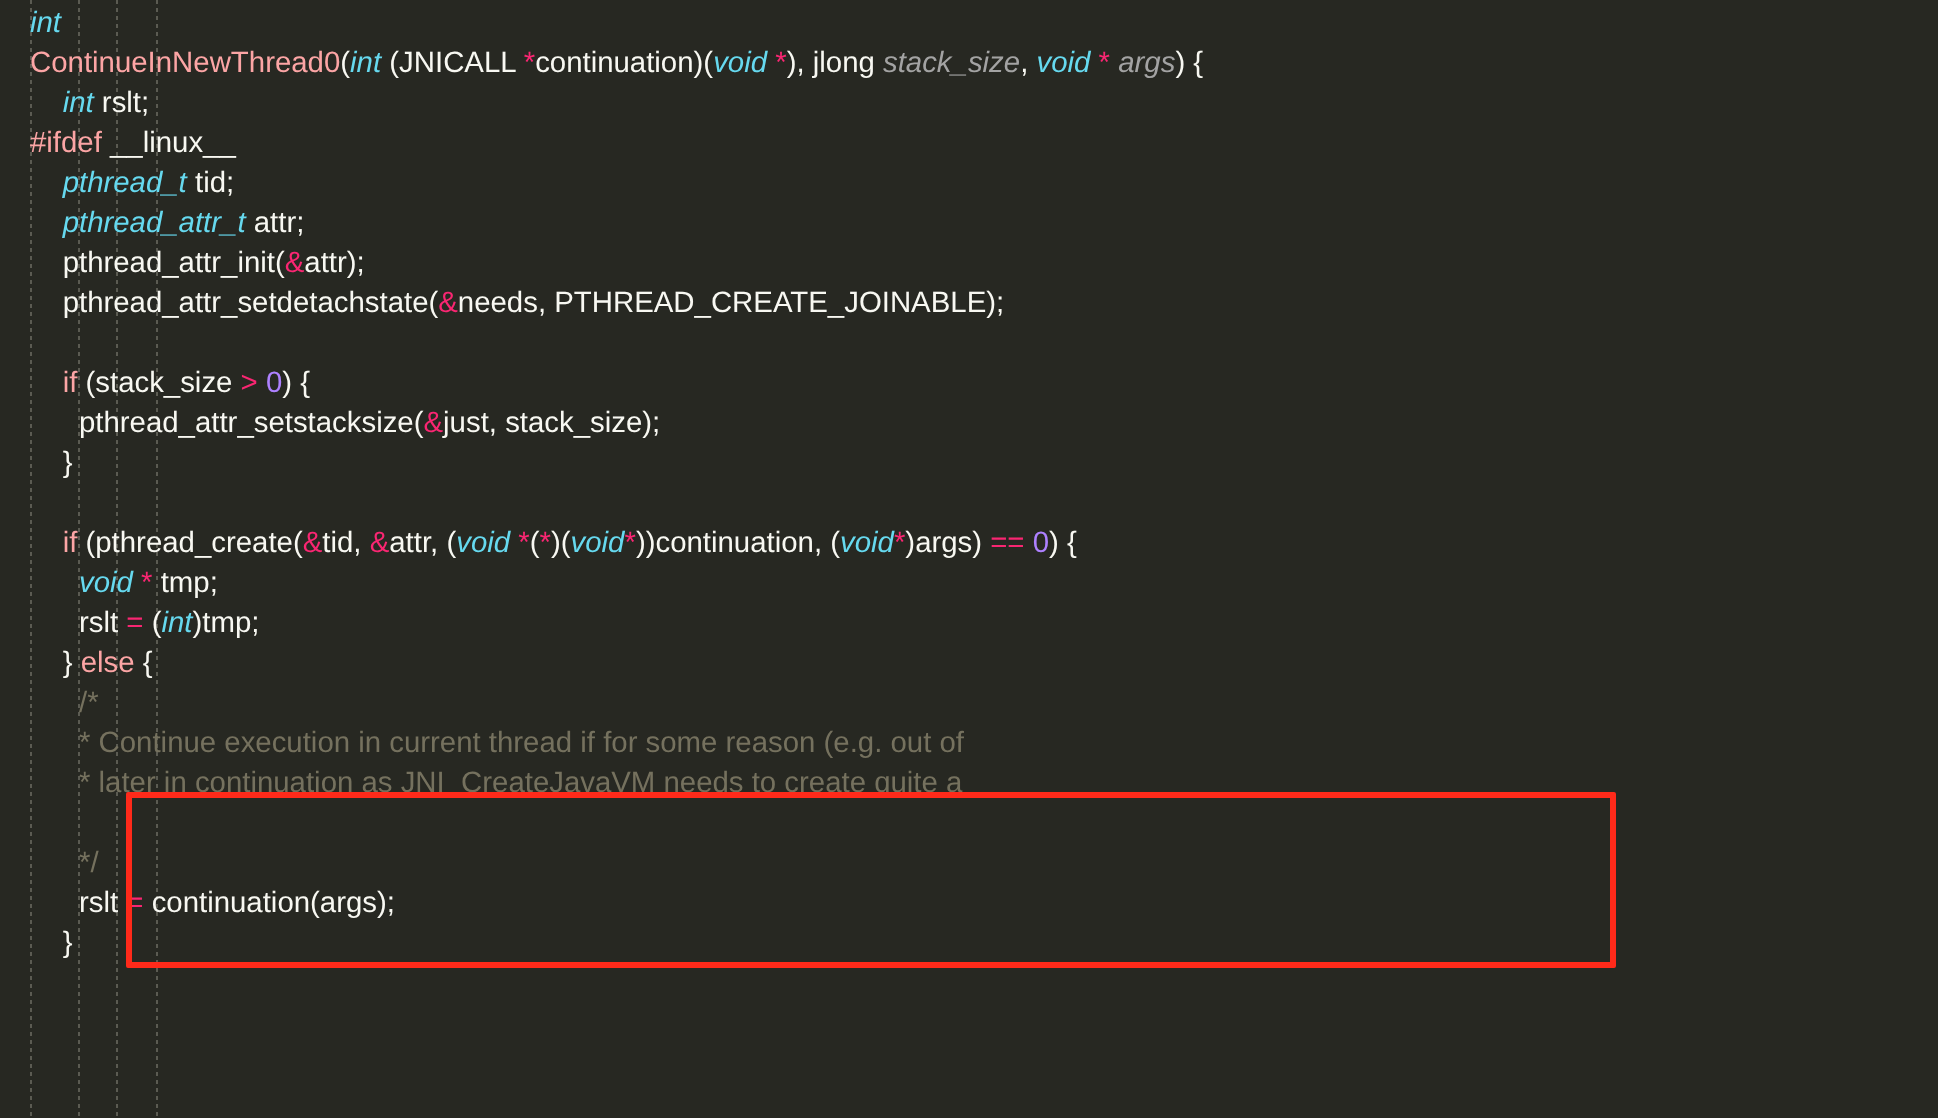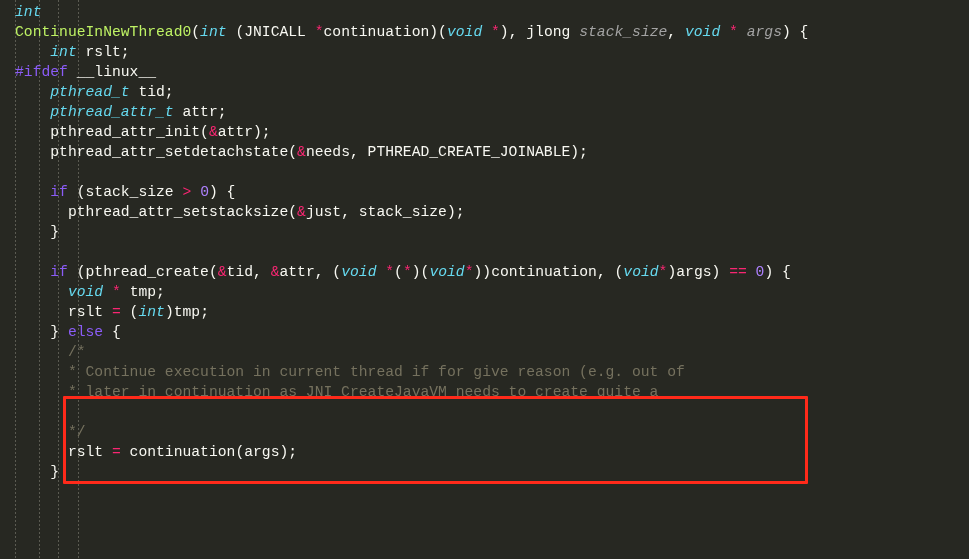--- a/index.html
+++ b/index.html
@@ -7,21 +7,21 @@
     margin: 0;
     padding: 0;
     background: #272822;
   }
   #editor {
     position: relative;
     width: 969px;
     height: 559px;
     background: #272822;
     overflow: hidden;
-    font-family: Liberation Mono, monospace;
+    font-family: Liberation Sans, sans-serif;
     font-size: 14.7px;
     line-height: 20px;
   }
   
   .indent-guides {
     position: absolute;
     top: 0; left: 0; right: 0; bottom: 0;
     pointer-events: none;
     z-index: 1;
   }
@@ -44,23 +44,23 @@
     padding-top: 2px;
   }
   .line {
     height: 20px;
     white-space: pre;
     padding-left: 15px;
     box-sizing: border-box;
     color: #f8f8f2;
   }
   
-  .kw      { color: #8b5cf6; }
+  .kw      { color: #fca5a5; }
   .type    { color: #66d9ef; font-style: italic; }
-  .fn      { color: #bef264; }
+  .fn      { color: #fca5a5; }
   .num     { color: #ae81ff; }
   .op      { color: #f92672; }
   .plain   { color: #f8f8f2; }
   .var     { color: #a3a3a3; font-style: italic; }
   .cmt     { color: #75715e; }
 
   
   .annotation-box {
     position: absolute;
     border: 3px solid #ff2a1a;
@@ -94,21 +94,21 @@
       <div class="line"></div>
       <div class="line"><span>    </span><span class="kw">if</span><span class="plain"> (stack_size </span><span class="op">&gt;</span><span class="plain"> </span><span class="num">0</span><span class="plain">) {</span></div>
       <div class="line"><span>      </span><span class="plain">pthread_attr_setstacksize(</span><span class="op">&amp;</span><span class="plain">just, stack_size);</span></div>
       <div class="line"><span>    </span><span class="plain">}</span></div>
       <div class="line"></div>
       <div class="line"><span>    </span><span class="kw">if</span><span class="plain"> (pthread_create(</span><span class="op">&amp;</span><span class="plain">tid, </span><span class="op">&amp;</span><span class="plain">attr, (</span><span class="type">void</span><span class="plain"> </span><span class="op">*</span><span class="plain">(</span><span class="op">*</span><span class="plain">)(</span><span class="type">void</span><span class="op">*</span><span class="plain">))continuation, (</span><span class="type">void</span><span class="op">*</span><span class="plain">)args) </span><span class="op">==</span><span class="plain"> </span><span class="num">0</span><span class="plain">) {</span></div>
       <div class="line"><span>      </span><span class="type">void</span><span class="plain"> </span><span class="op">*</span><span class="plain"> tmp;</span></div>
       <div class="line"><span>      </span><span class="plain">rslt </span><span class="op">=</span><span class="plain"> (</span><span class="type">int</span><span class="plain">)tmp;</span></div>
       <div class="line"><span>    </span><span class="plain">} </span><span class="kw">else</span><span class="plain"> {</span></div>
       <div class="line"><span>      </span><span class="cmt">/*</span></div>
-      <div class="line"><span>      </span><span class="cmt">* Continue execution in current thread if for give reason (e.g. out of</span></div>
+      <div class="line"><span>      </span><span class="cmt">* Continue execution in current thread if for some reason (e.g. out of</span></div>
       <div class="line"><span>      </span><span class="cmt">* later in continuation as JNI_CreateJavaVM needs to create quite a</span></div>
       <div class="line"><span>      </span></div>
       <div class="line"><span>      </span><span class="cmt">*/</span></div>
       <div class="line"><span>      </span><span class="plain">rslt </span><span class="op">=</span><span class="plain"> continuation(args);</span></div>
       <div class="line"><span>    </span><span class="plain">}</span></div>
     </div>
 
   <div class="annotation-box" style="left: 63px; top: 396px; width: 745px; height: 88px; border-color: rgb(255, 42, 26); border-width: 3px;"></div>
 
 </div>

